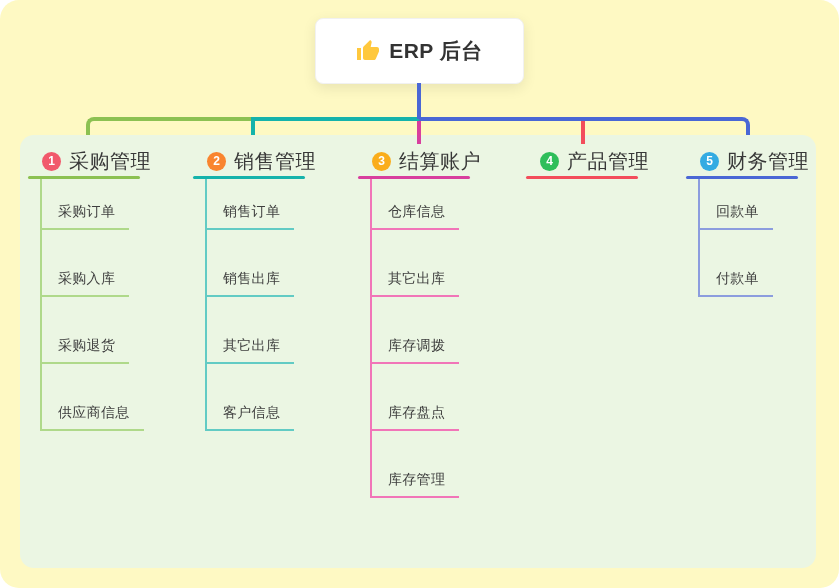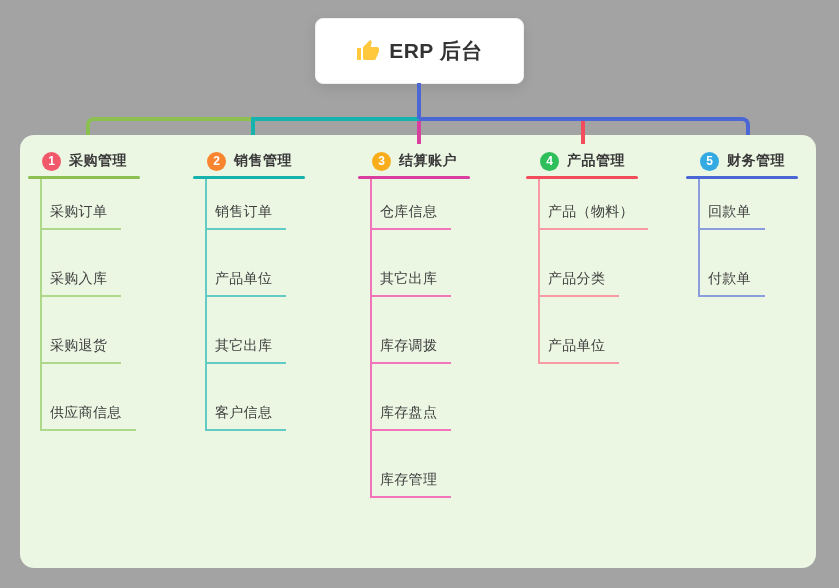--- a/index.html
+++ b/index.html
@@ -1,20 +1,21 @@
 <!DOCTYPE html>
 <html><head>
 <meta charset="utf-8">
 <style>
   * { margin:0; padding:0; box-sizing:border-box; }
   html,body { background:#fff; }
   body { font-family:"Liberation Sans","DejaVu Sans",sans-serif; }
   #stage {
-    position:relative; width:839px; height:588px; background:#a3a3a3;
+    position:relative; width:839px; height:588px; background:#fef9c3;
     overflow:hidden;
+    border-radius:19px;
   }
 
   
   #root-node {
     position:absolute; left:315px; top:18px; width:209px; height:66px;
     background:#ffffff; border:1px solid #f1f1f1; border-radius:8px;
     box-shadow:0 4px 14px rgba(0,0,0,.09);
     display:flex; align-items:center; justify-content:center; gap:9px;
     cursor:pointer;
   }
@@ -54,29 +55,29 @@
   #branch-3 { left:358px; --c:#D83F9E; --sub:#F175B8; --badge:#FAAD1B; }
   #branch-4 { left:526px; --c:#F34D5B; --sub:#F89AA3; --badge:#2EBE5A; }
   #branch-5 { left:686px; --c:#4A67D5; --sub:#8C9DDE; --badge:#33ABE2; }
 
   .branch-header { display:flex; align-items:center; height:24px; padding-left:14px; cursor:pointer; }
   .badge {
     width:19px; height:19px; border-radius:50%; background:var(--badge);
     color:#fff; font-size:12px; font-weight:bold;
     display:flex; align-items:center; justify-content:center; flex:0 0 19px;
   }
-  .branch-title { margin-left:8px; font-size:14px; color:#383838; font-weight:700; letter-spacing:.5px; white-space:nowrap; }
+  .branch-title { margin-left:8px; font-size:20px; color:#383838; font-weight:400; letter-spacing:.5px; white-space:nowrap; }
   .branch-underline { width:112px; height:3px; background:var(--c); margin-top:3px; border-radius:2px; }
 
   .branch-children { margin-left:12px; border-left:2px solid var(--sub); }
   .child { height:67px; display:flex; align-items:flex-end; cursor:pointer; }
   .child:first-child { height:51px; }
   .child-box {
     border-bottom:2px solid var(--sub);
-    padding:0 14px 7px 8px;
+    padding:0 14px 7px 16px;
     font-size:14px; color:#3E3E3E; white-space:nowrap; letter-spacing:.3px;
   }
 </style>
 </head>
 <body>
 
 <div id="stage">
 
   <div id="root-node">
     <span>
@@ -122,21 +123,21 @@
     <div class="branch-header">
       <span class="badge">2</span>
       <span class="branch-title">销售管理</span>
     </div>
     <div class="branch-underline"></div>
     <div class="branch-children">
       <div class="child">
           <span class="child-box">销售订单</span>
         </div>
       <div class="child">
-          <span class="child-box">产品单位</span>
+          <span class="child-box">销售出库</span>
         </div>
       <div class="child">
           <span class="child-box">其它出库</span>
         </div>
       <div class="child">
           <span class="child-box">客户信息</span>
         </div>
     </div>
   </div>
 
@@ -164,31 +165,20 @@
         </div>
     </div>
   </div>
 
   <div class="branch" id="branch-4">
     <div class="branch-header">
       <span class="badge">4</span>
       <span class="branch-title">产品管理</span>
     </div>
     <div class="branch-underline"></div>
-    <div class="branch-children">
-      <div class="child">
-          <span class="child-box">产品（物料）</span>
-        </div>
-      <div class="child">
-          <span class="child-box">产品分类</span>
-        </div>
-      <div class="child">
-          <span class="child-box">产品单位</span>
-        </div>
-    </div>
   </div>
 
   <div class="branch" id="branch-5">
     <div class="branch-header">
       <span class="badge">5</span>
       <span class="branch-title">财务管理</span>
     </div>
     <div class="branch-underline"></div>
     <div class="branch-children">
       <div class="child">

